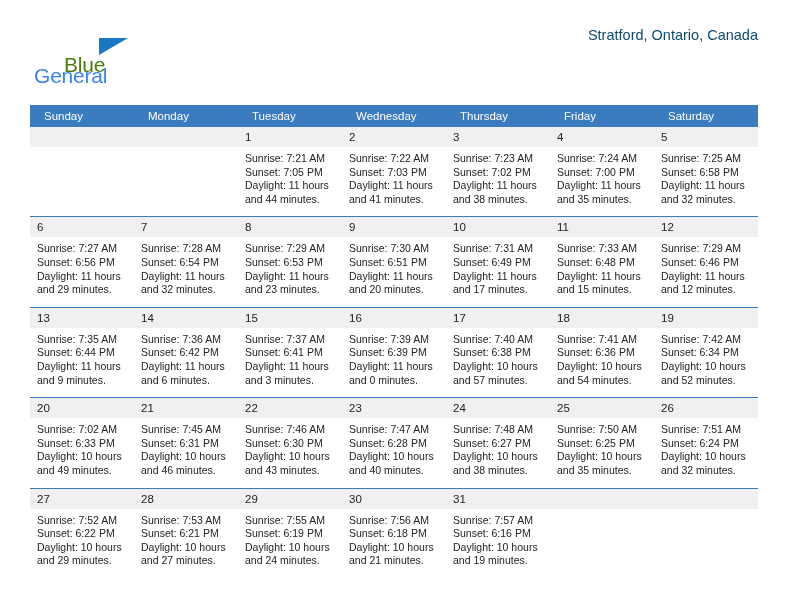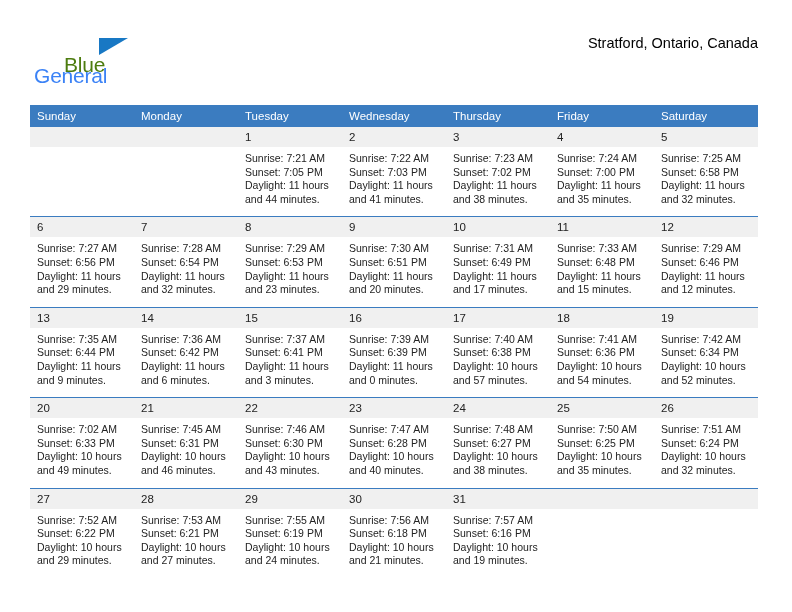--- a/index.html
+++ b/index.html
@@ -70,43 +70,42 @@
     top: 0;
     text-align: right;
   }
   .cal-title {
     font-size: 25px;
     color: #1a1a1a;
     line-height: 1.1;
     white-space: nowrap;
   }
   .cal-subtitle {
-    margin-top: 8px;
     font-size: 14.5px;
-    color: #000000;
+    color: #0c4a6e;
     line-height: 1.1;
     white-space: nowrap;
   }
 
   
   .calendar {
     position: absolute;
     left: 30px;
     top: 105px;
     width: 728px;
     border-collapse: collapse;
     table-layout: fixed;
   }
   .calendar th {
     background: #3b7cc0;
     color: #ffffff;
     font-size: 11.5px;
     font-weight: normal;
     text-align: left;
-    padding: 5px 0 5px 7px;
+    padding: 5px 0 5px 14px;
     height: 12px;
     border: none;
   }
   .calendar td {
     vertical-align: top;
     padding: 0;
     border: none;
     border-top: 1px solid #3b7cc0;
     height: 78px;
   }

